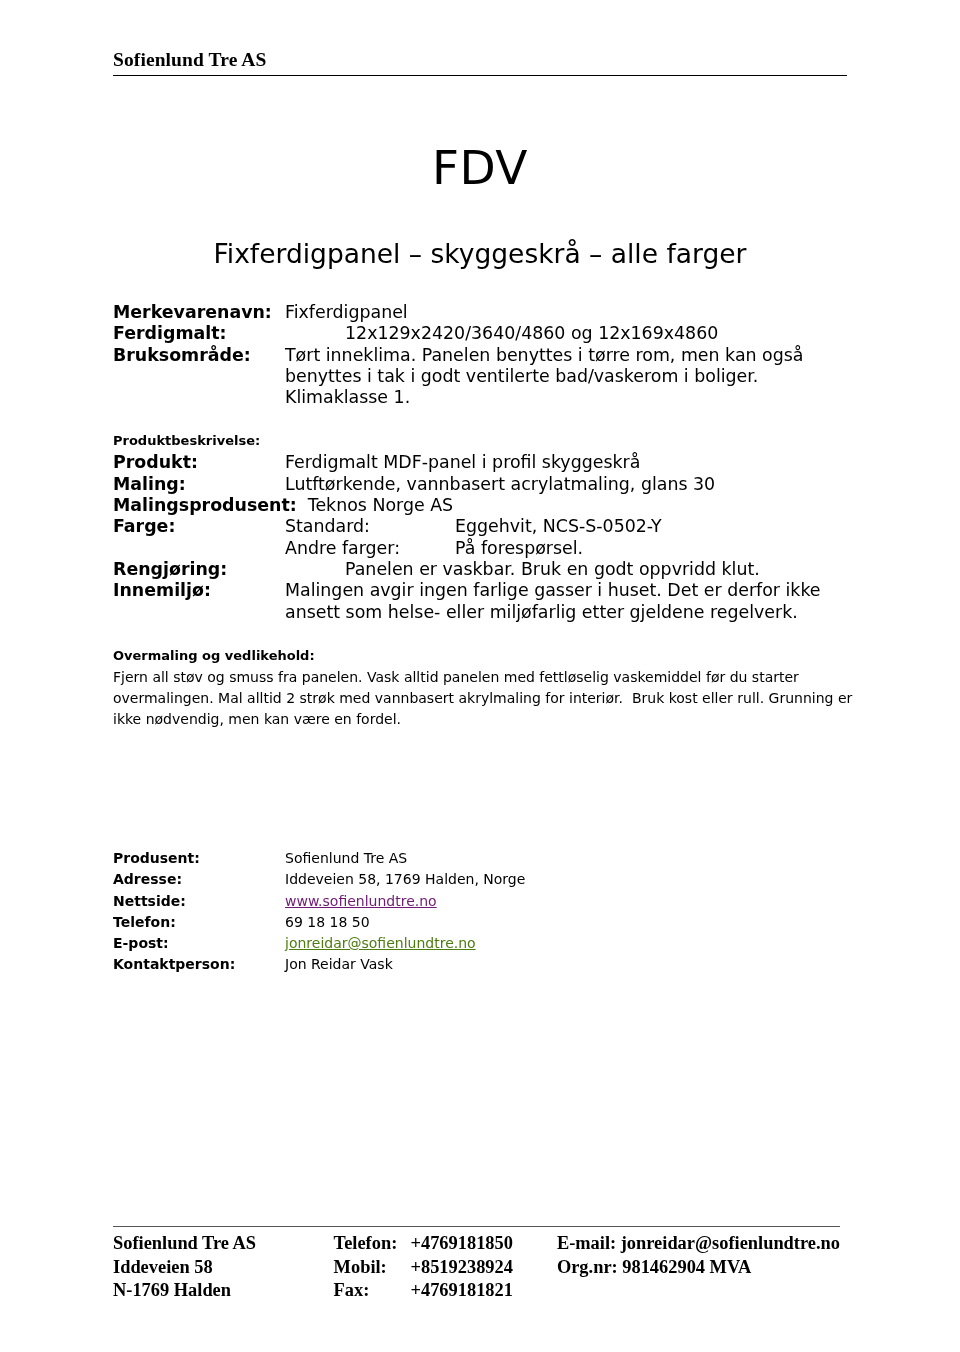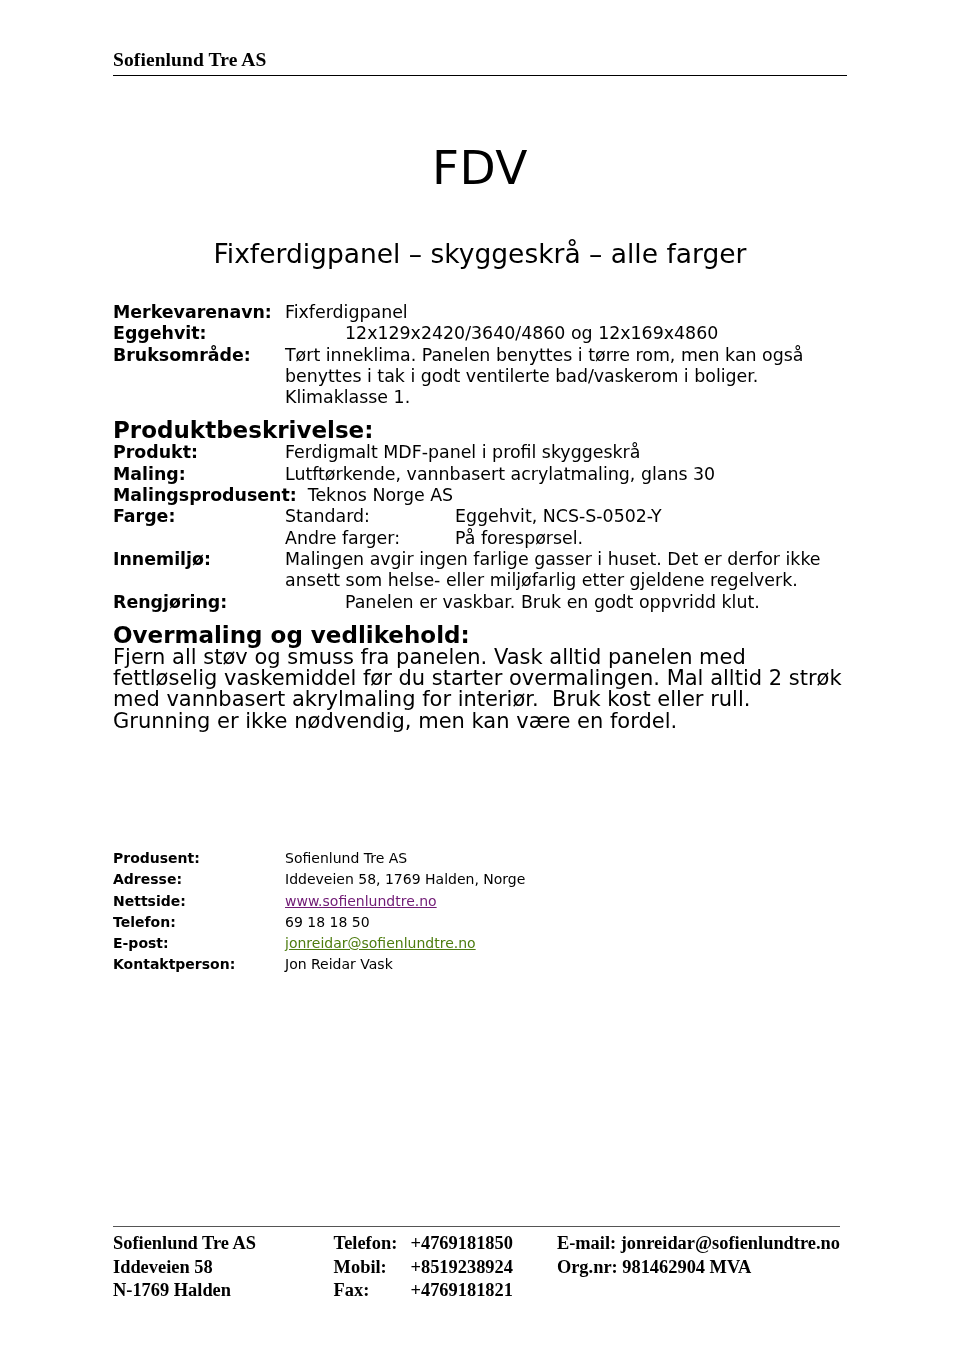--- a/index.html
+++ b/index.html
@@ -102,29 +102,29 @@
 
   .subcol {
     display: inline-block;
     width: 170px;
     vertical-align: top;
     white-space: pre;
   }
 
   .section-head {
     font-weight: bold;
-    font-size: 23px;
+    font-size: 13px;
     line-height: 23px;
-    margin-top: 11px;
+    margin-top: 21px;
     display: block;
   }
   .para {
     display: block;
     white-space: pre-wrap;
-    font-size: 21px;
+    font-size: 14px;
     line-height: 21.3px;
   }
 
   
   .contact-block {
     position: absolute;
     left: 113px;
     top: 848px;
     width: 740px;
     font-size: 14px;
@@ -176,21 +176,21 @@
   <div class="title-main">FDV</div>
   <div class="title-sub">Fixferdigpanel  – skyggeskrå – alle farger</div>
 
   <div class="body-block">
 
     <div class="row">
       <span class="lbl col">Merkevarenavn:</span><span class="val">Fixferdigpanel</span>
     </div>
 
     <div class="row">
-      <span class="lbl col">Eggehvit:</span><span class="val indent-sm">12x129x2420/3640/4860 og 12x169x4860</span>
+      <span class="lbl col">Ferdigmalt:</span><span class="val indent-sm">12x129x2420/3640/4860 og 12x169x4860</span>
     </div>
 
     <div class="row">
       <span class="lbl col" style="position:absolute;left:0;top:0;">Bruksområde:</span>
       <span class="hang">Tørt inneklima. Panelen benyttes i tørre rom, men kan også benyttes i tak i godt ventilerte bad/vaskerom i boliger. Klimaklasse 1.</span>
     </div>
 
     <span class="section-head">Produktbeskrivelse:</span>
 
     <div class="row">
@@ -207,26 +207,26 @@
 
     <div class="row">
       <span class="lbl col">Farge:</span><span class="subcol">Standard:</span><span class="val">Eggehvit, NCS-S-0502-Y</span>
     </div>
 
     <div class="row">
       <span class="lbl col"></span><span class="subcol">Andre farger:</span><span class="val">På forespørsel.</span>
     </div>
 
     <div class="row">
+      <span class="lbl col">Rengjøring:</span><span class="val indent-sm">Panelen er vaskbar. Bruk en godt oppvridd klut.</span>
+    </div>
+
+    <div class="row">
       <span class="lbl col" style="position:absolute;left:0;top:0;">Innemiljø:</span>
       <span class="hang">Malingen avgir ingen farlige gasser i huset. Det er derfor ikke ansett som helse- eller miljøfarlig etter gjeldene regelverk.</span>
-    </div>
-
-    <div class="row">
-      <span class="lbl col">Rengjøring:</span><span class="val indent-sm">Panelen er vaskbar. Bruk en godt oppvridd klut.</span>
     </div>
 
     <span class="section-head">Overmaling og vedlikehold:</span>
     <span class="para">Fjern all støv og smuss fra panelen. Vask alltid panelen med fettløselig vaskemiddel før du starter overmalingen. Mal alltid 2 strøk med vannbasert akrylmaling for interiør.  Bruk kost eller rull. Grunning er ikke nødvendig, men kan være en fordel.</span>
 
   </div>
 
   <div class="contact-block">
     <div class="row">
       <span class="lbl">Produsent:</span><span class="val">Sofienlund Tre AS</span>

